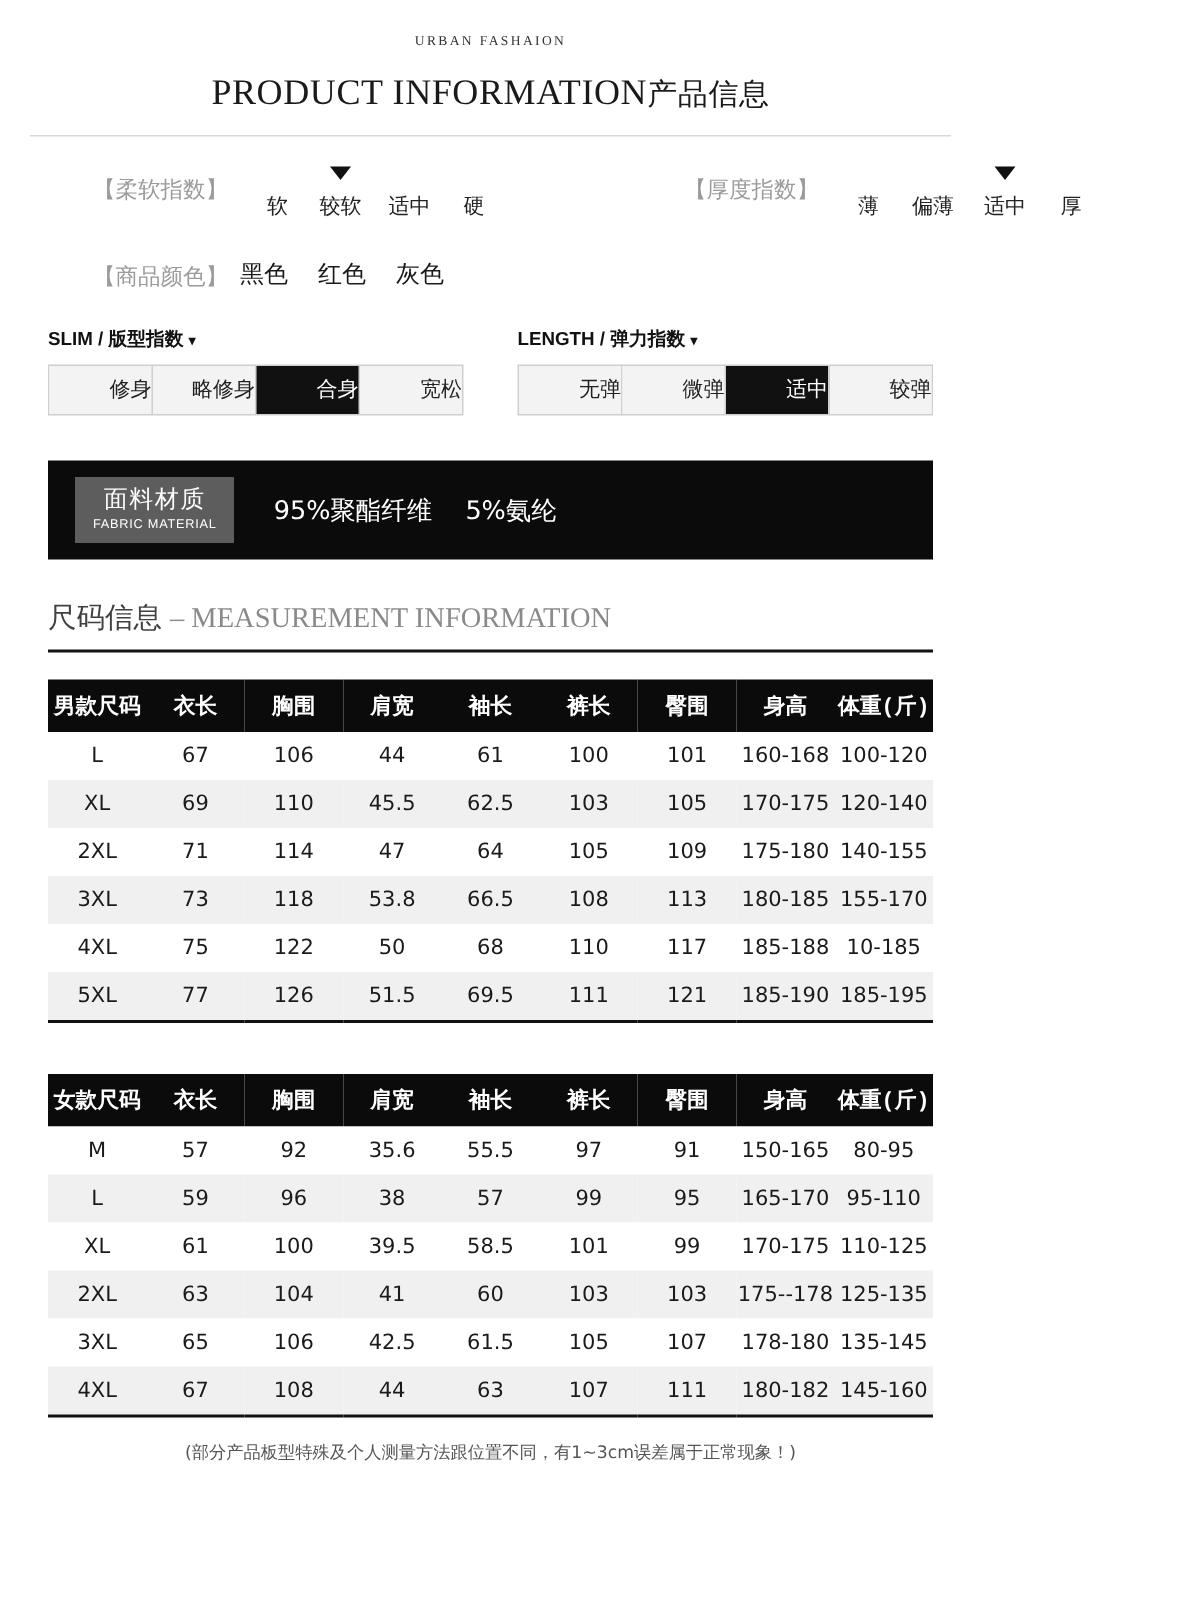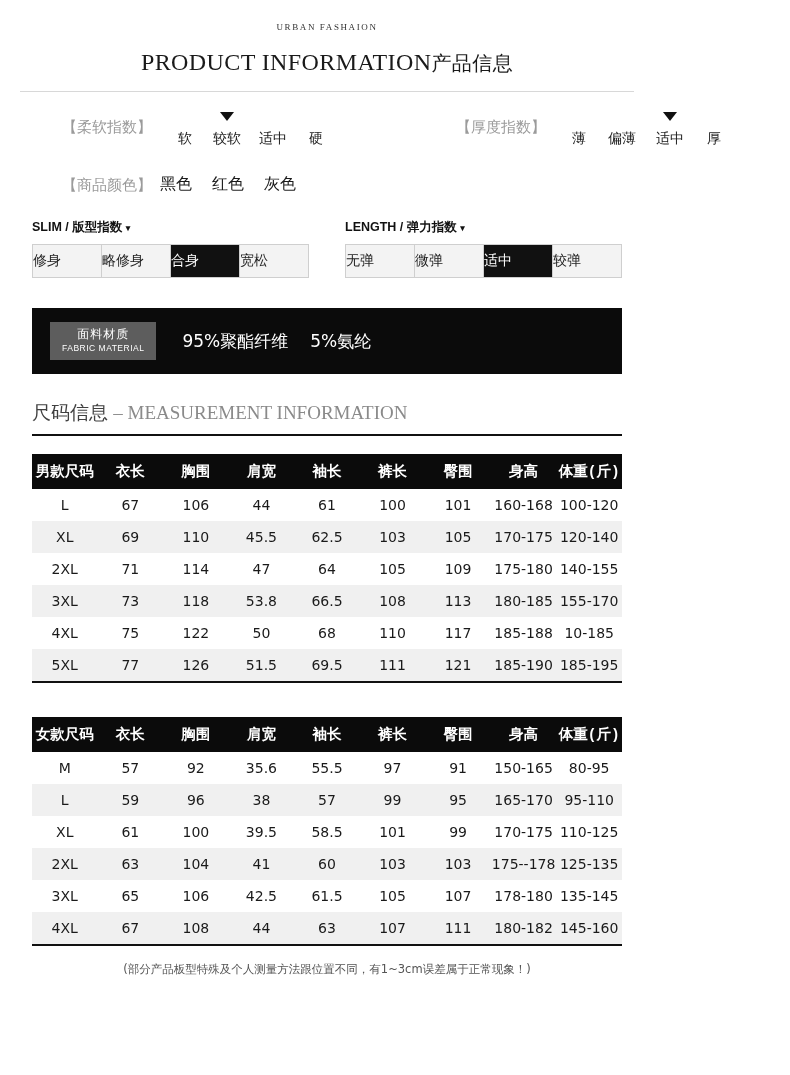--- a/index.html
+++ b/index.html
@@ -131,21 +131,21 @@
     margin-bottom: 8px;
   }
   .seg-title .cn { font-family: "DejaVu Sans", sans-serif; font-weight: bold; }
   .seg-title .caret { font-size: 9px; }
   .seg {
     display: flex;
     border: 1px solid #cfcfcf;
   }
   .seg .cell {
     flex: 1;
-    text-align: left;
+    text-align: right;
     font-size: 14px;
     padding: 7px 0;
     font-family: Liberation Mono, monospace;
     color: #222;
     background: #f3f3f3;
     border-right: 1px solid #cfcfcf;
   }
   .seg .cell:last-child { border-right: 0; }
   .seg .cell.active {
     background: #111;
@@ -163,21 +163,21 @@
     box-sizing: border-box;
   }
   .fabric-badge {
     background: #5d5d5d;
     color: #fff;
     text-align: center;
     padding: 6px 12px 7px 12px;
     line-height: 1.15;
   }
   .fabric-badge .cn {
-    font-size: 12px;
+    font-size: 16px;
     font-family: "DejaVu Sans", sans-serif;
     letter-spacing: 1px;
     display: block;
   }
   .fabric-badge .en {
     font-size: 8.5px;
     letter-spacing: 0.5px;
     display: block;
     margin-top: 2px;
     font-family: "Liberation Sans", sans-serif;

